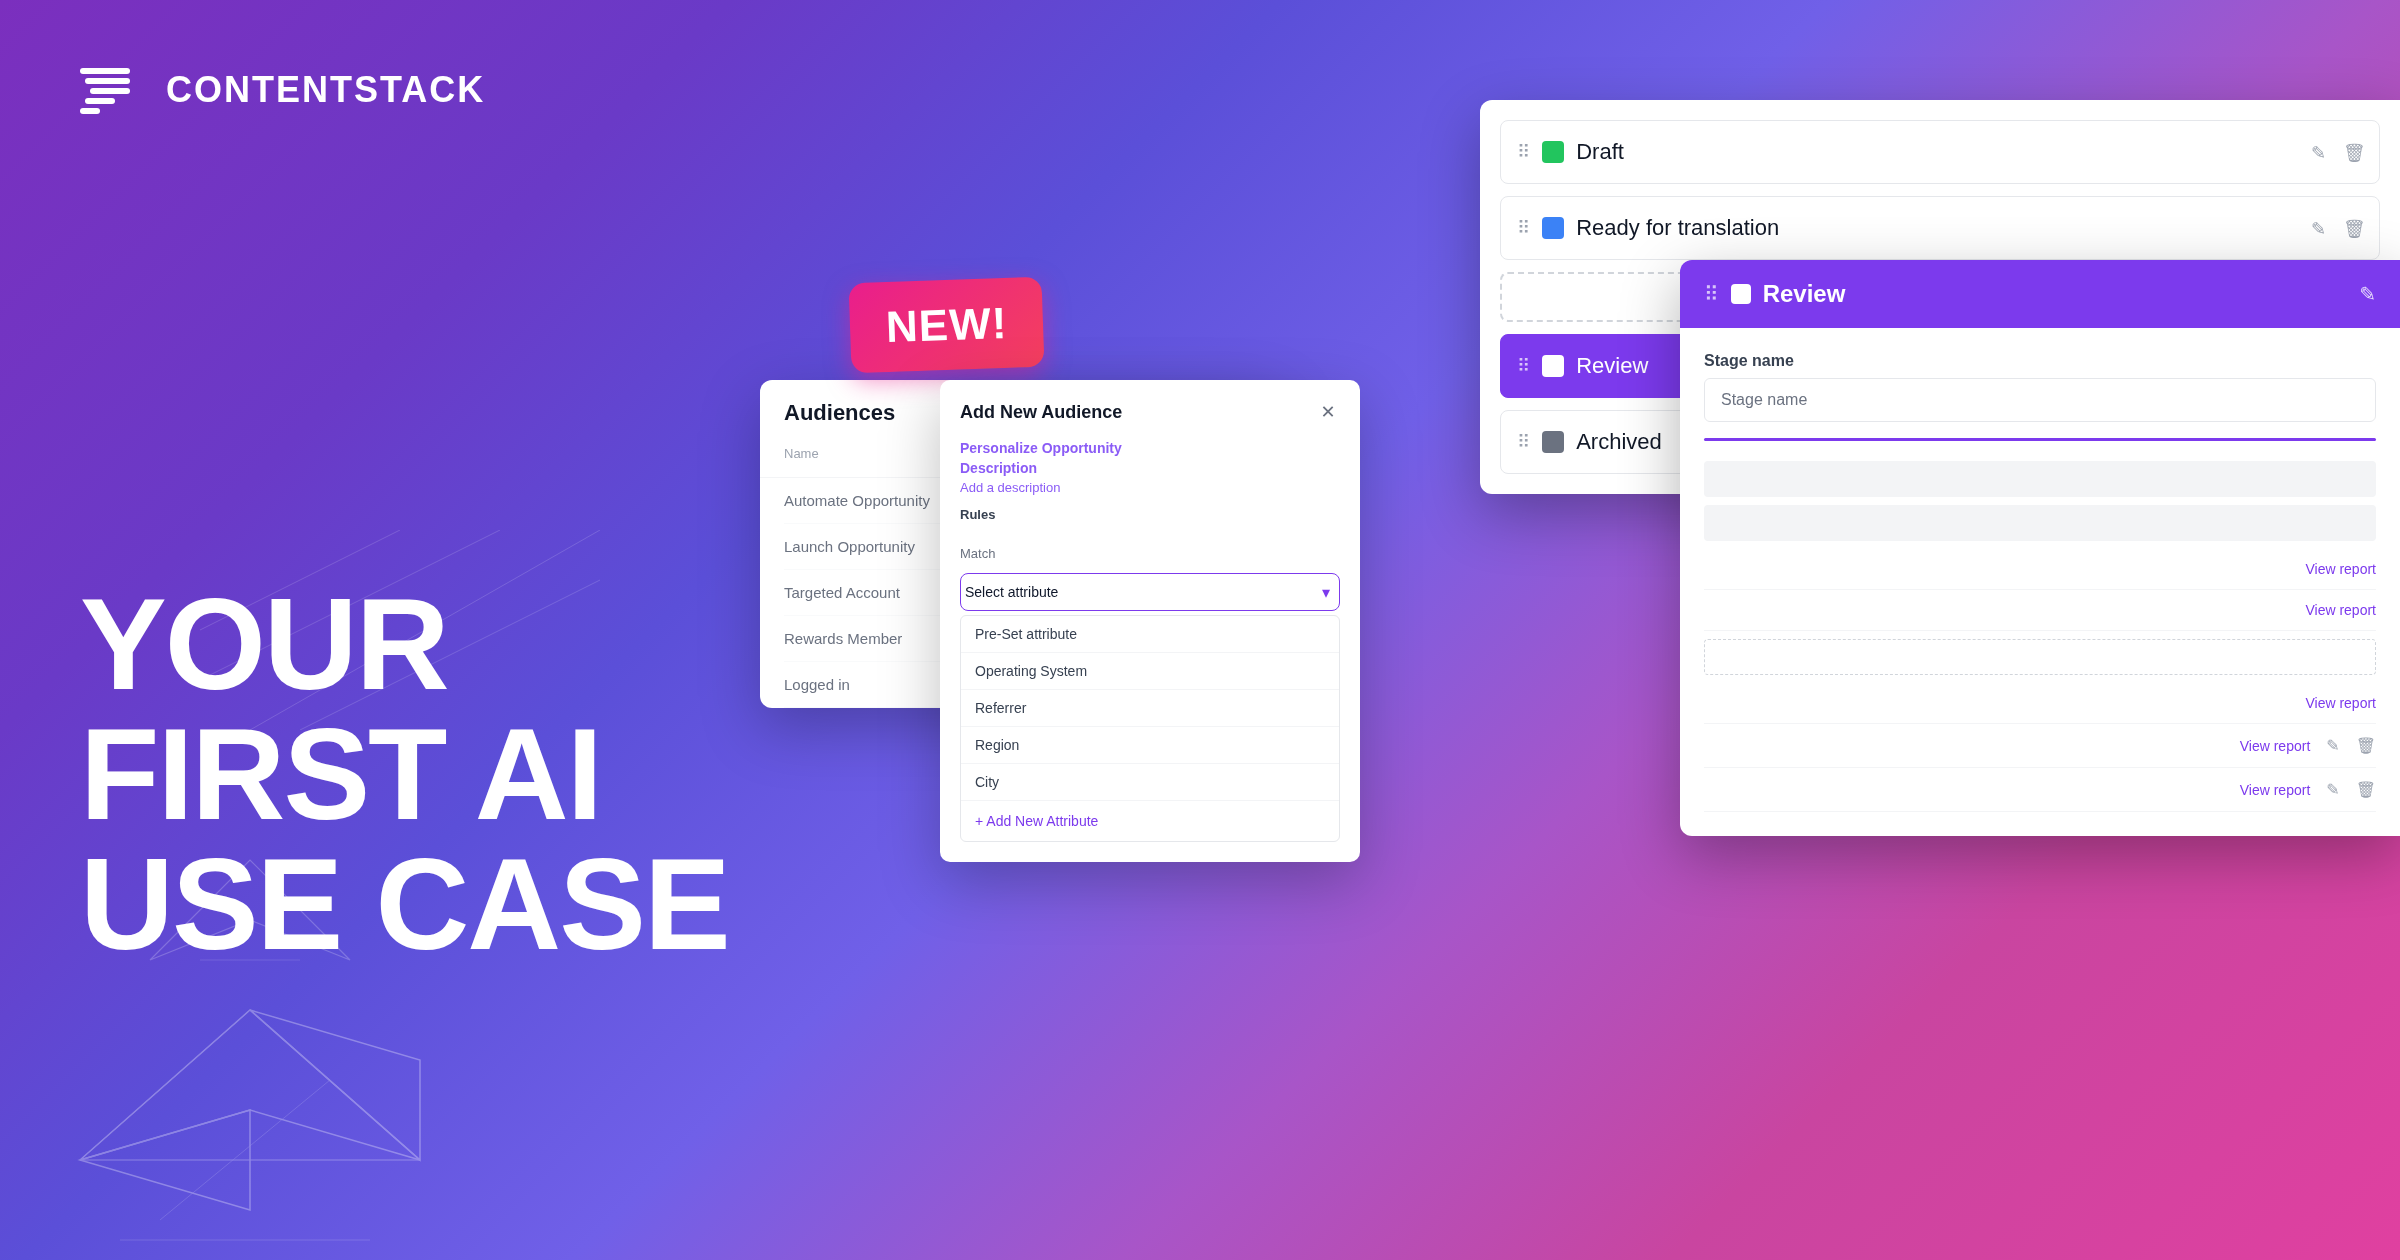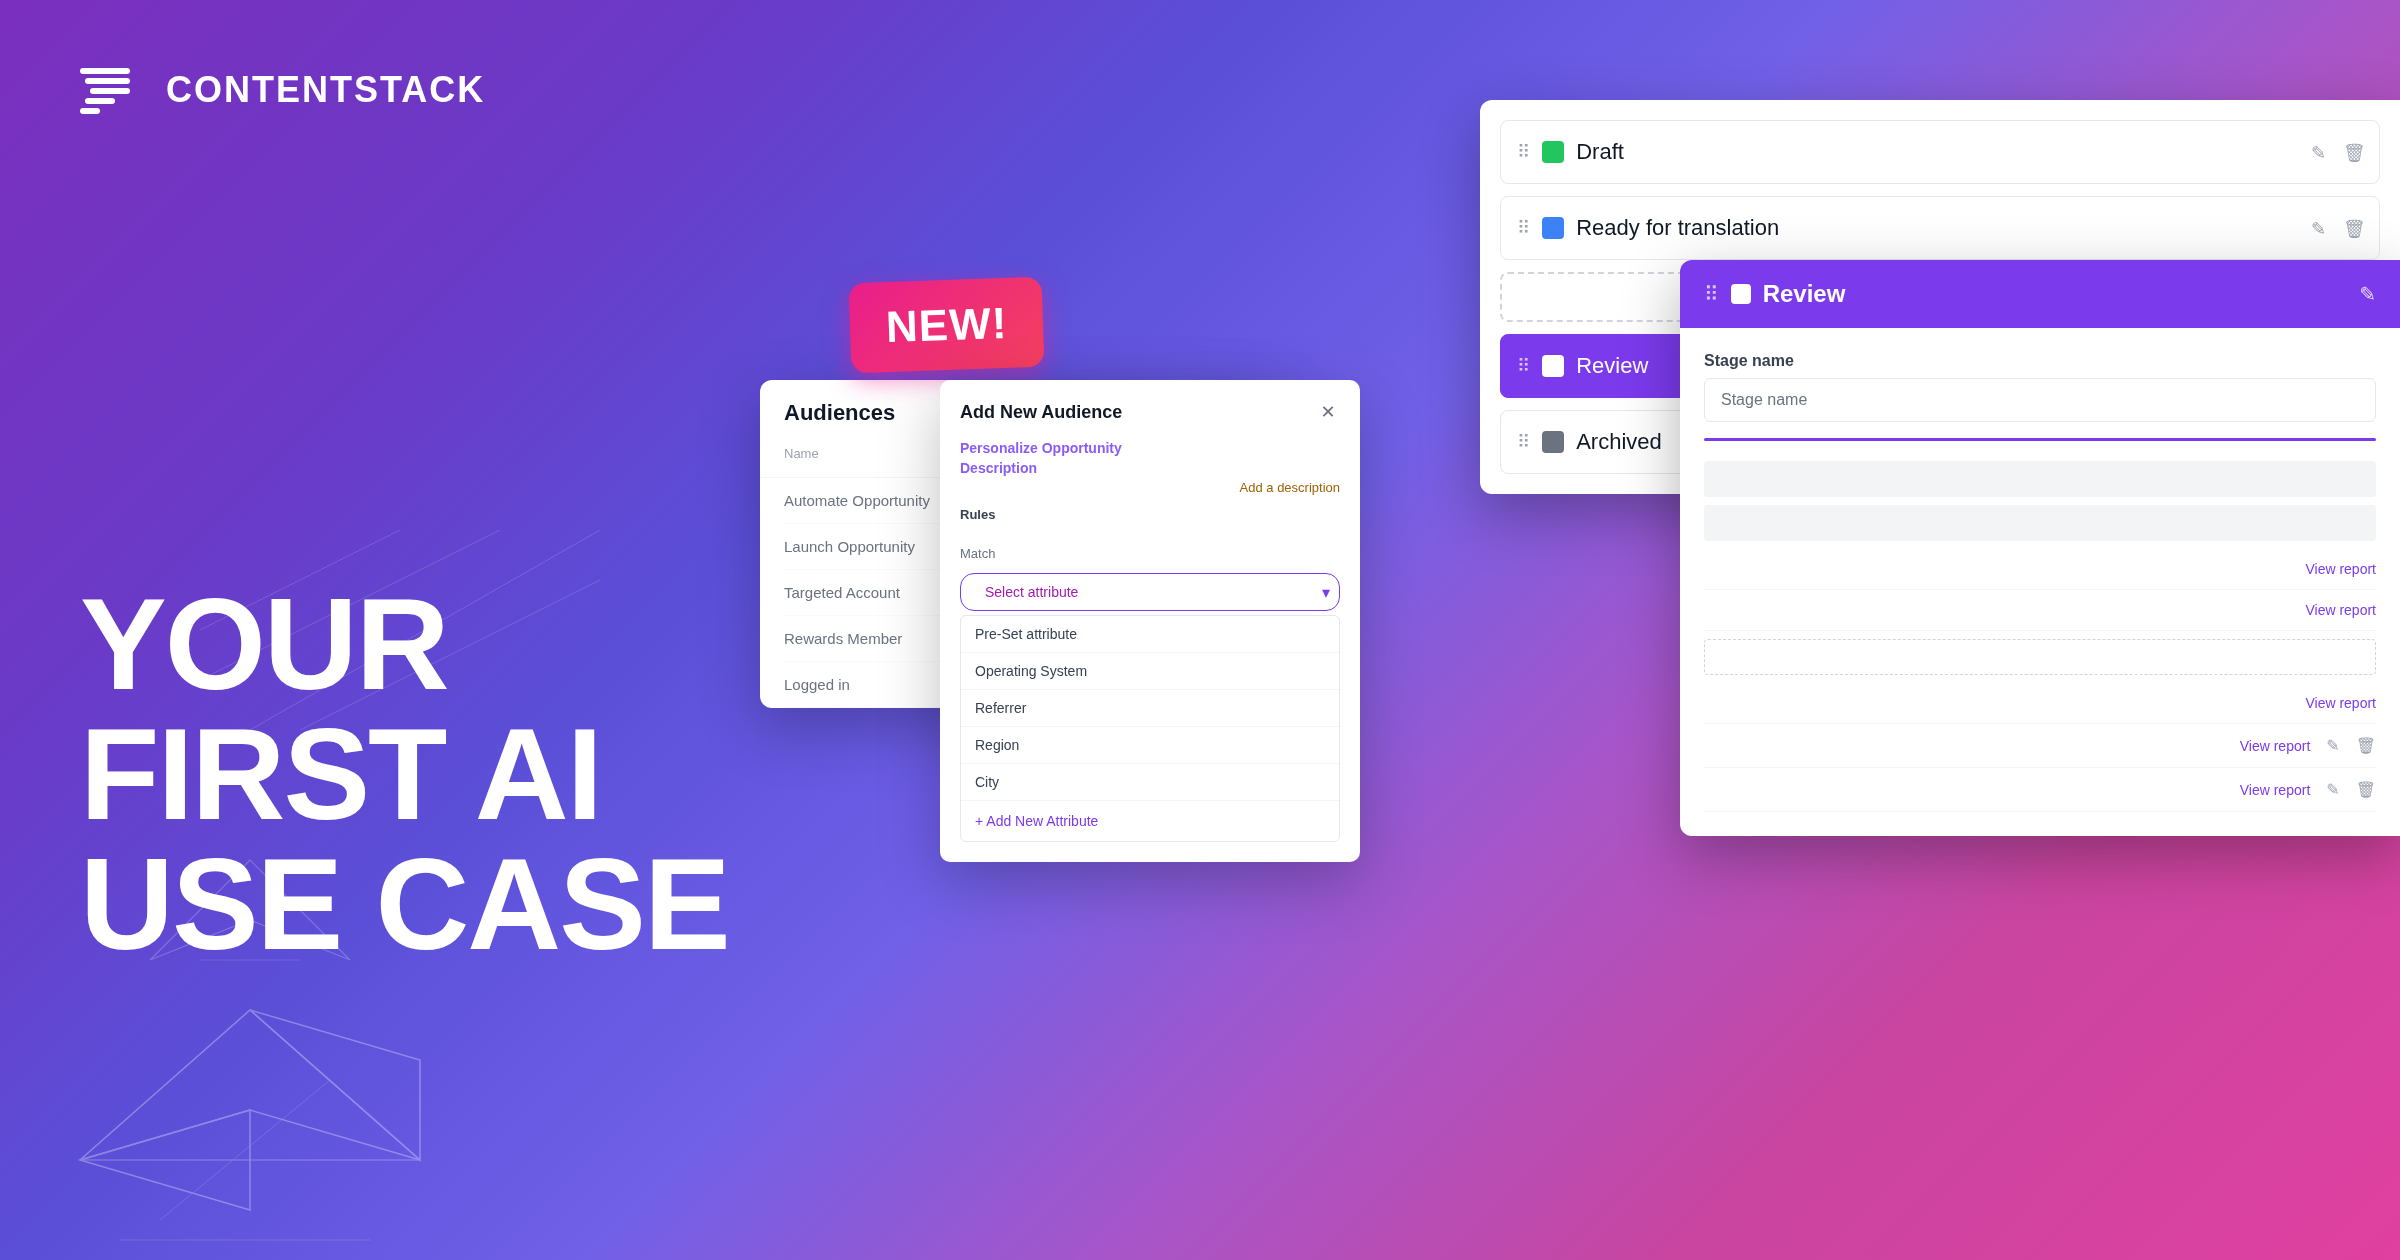--- a/index.html
+++ b/index.html
@@ -378,23 +378,22 @@
 
     .dropdown-section-title {
       font-size: 14px;
       font-weight: 600;
       color: #8b5cf6;
       margin-bottom: 4px;
     }
 
     .dropdown-section-subtitle {
       font-size: 13px;
-      color: #a16207;
+      color: #8b5cf6;
       margin-bottom: 12px;
-      text-align: right;
     }
 
     .dropdown-label {
       font-size: 13px;
       font-weight: 600;
       color: #374151;
       margin-bottom: 24px;
     }
 
     .dropdown-section-label {
@@ -404,24 +403,24 @@
     }
 
     .select-wrapper {
       position: relative;
       margin-bottom: 4px;
     }
 
     .select-input {
       width: 100%;
       border: 1px solid #7C3AED;
-      border-radius: 14px;
-      padding: 10px 36px 10px 24px;
+      border-radius: 8px;
+      padding: 10px 36px 10px 4px;
       font-size: 14px;
-      color: #a21caf;
+      color: #0f172a;
       appearance: none;
       background: white;
       cursor: pointer;
     }
 
     .select-arrow {
       position: absolute;
       right: 10px;
       top: 50%;
       transform: translateY(-50%);

